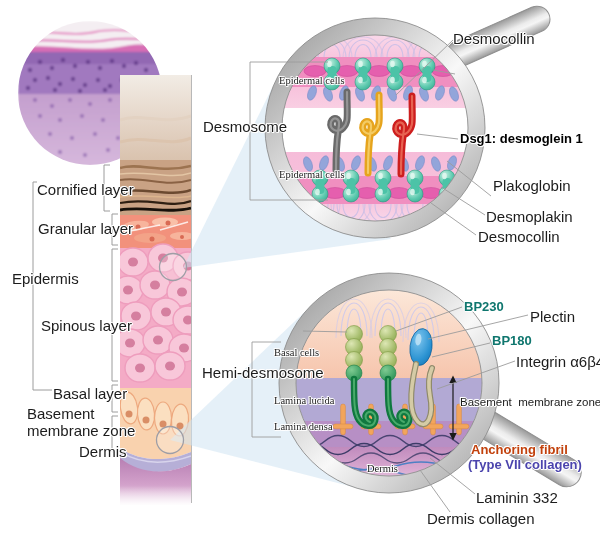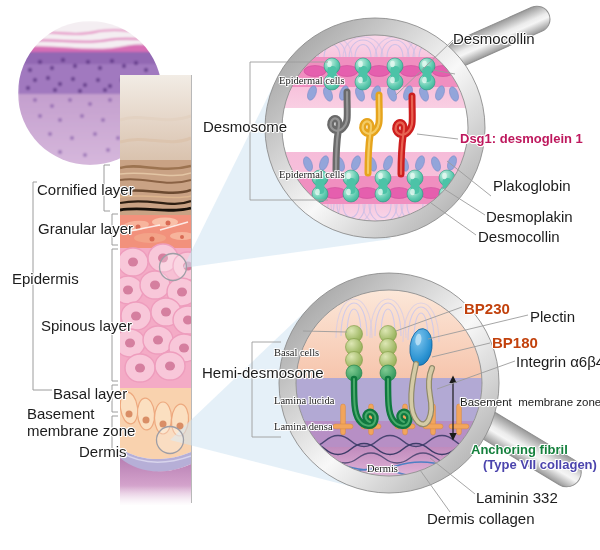--- a/index.html
+++ b/index.html
@@ -4,25 +4,25 @@
 <style>
   html,body{margin:0;padding:0;background:#fff;}
   .stage{position:relative;width:600px;height:550px;background:#fff;overflow:hidden;
          font-family:"Liberation Sans",sans-serif;}
   .stage svg{position:absolute;left:0;top:0;}
   .lbl{position:absolute;font-family:"Liberation Sans",sans-serif;font-size:15px;color:#1c1c1c;
        white-space:pre;line-height:1.15;
        text-shadow:0 1px 0 #fff,0 -1px 0 #fff,1px 0 0 #fff,-1px 0 0 #fff,1px 1px 0 #fff,-1px -1px 0 #fff,0 0 2px #fff;}
   .sm{font-size:10.5px;font-family:Liberation Serif, serif;}
   .b13{font-weight:bold;font-size:13px;}
-  .bp{font-weight:bold;font-size:15px;color:#c2410c;}
+  .bp{font-weight:bold;font-size:13px;color:#0f766e;}
   .dsg3{color:#c4521b;}
-  .dsg1{color:#be185d;}
-  .anch{color:#15803d;text-align:center;}
-  .tvii{color:#4b44ad;margin-left:15px;}
+  .dsg1{color:#000000;}
+  .anch{color:#c2410c;text-align:center;}
+  .tvii{color:#4b44ad;}
   .bmz{font-size:11.5px;}
   .prewrap{white-space:pre-line;}
 </style>
 </head>
 <body>
 
 <div class="stage">
 <svg width="600" height="550" viewBox="0 0 600 550">
   <defs>
     <clipPath id="cHisto">

